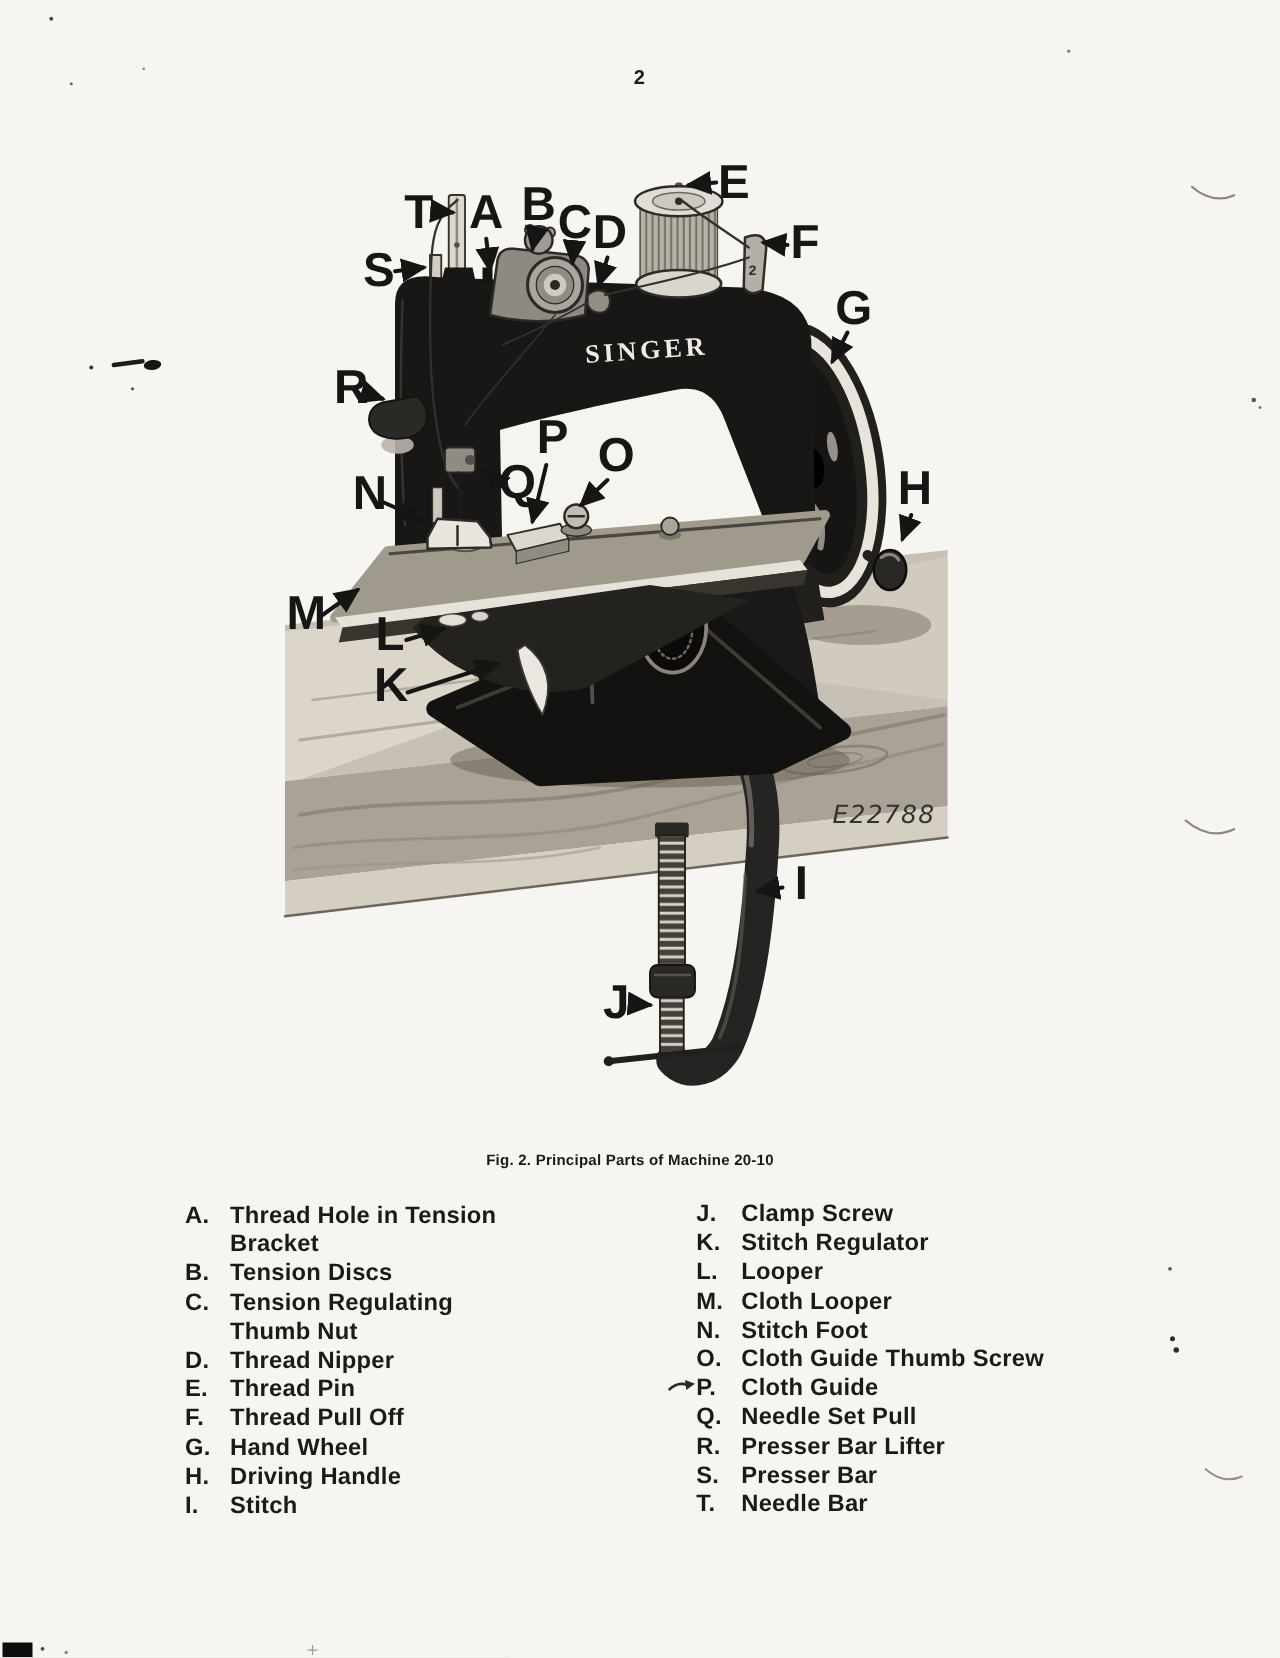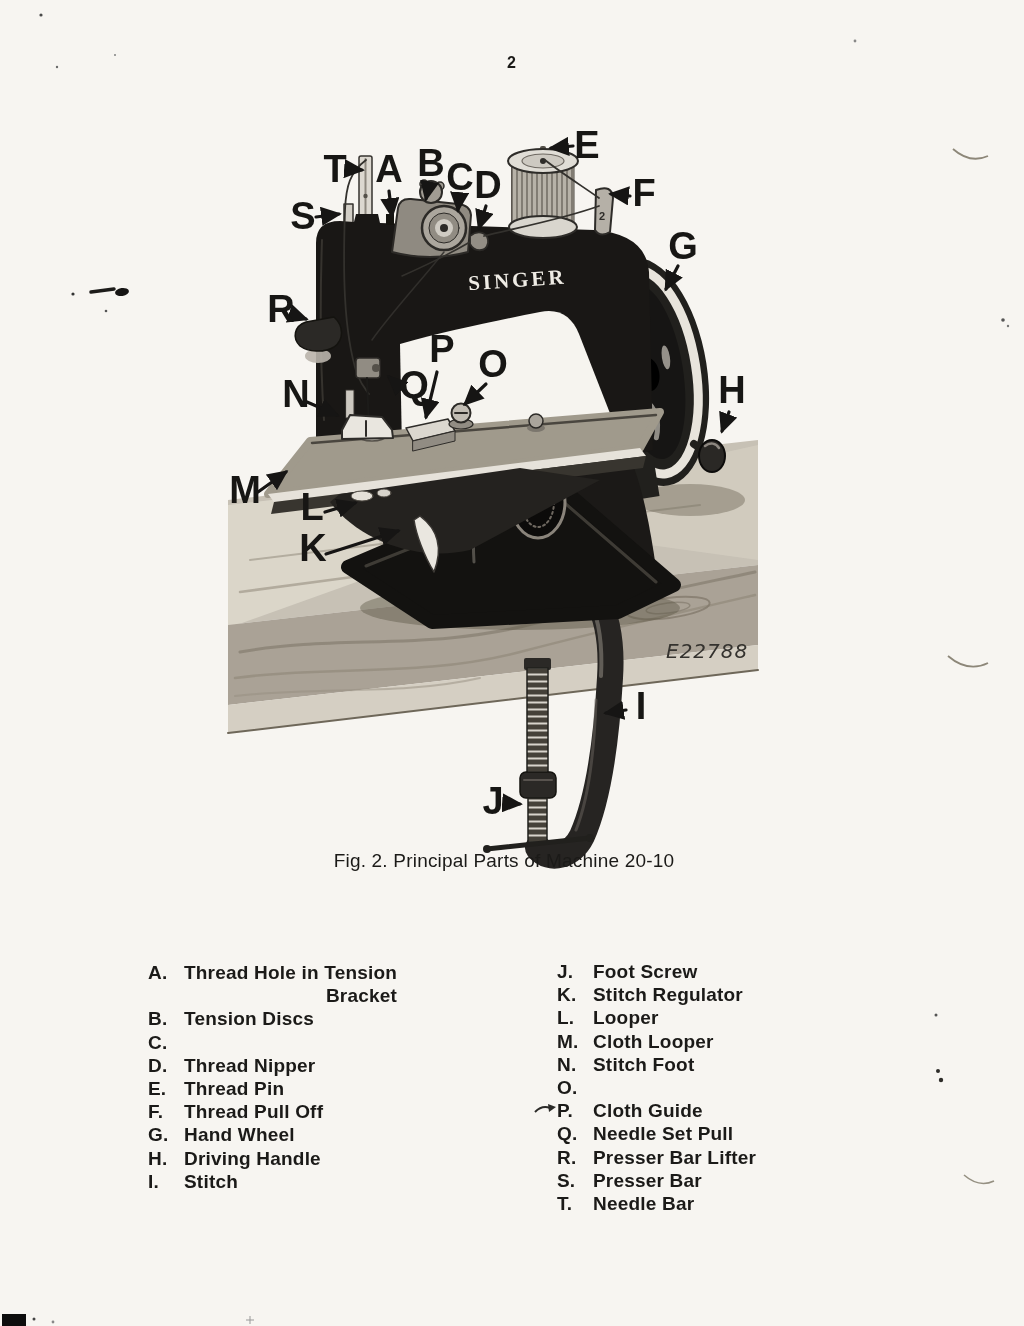--- a/index.html
+++ b/index.html
@@ -1,27 +1,27 @@
 <!DOCTYPE html>
 <html><head>
 <meta charset="utf-8">
 <style>
   html,body{margin:0;padding:0;background:#e8e6e2;}
   .page{position:relative;width:1024px;height:1326px;background:#f7f5f1;overflow:hidden;
         font-family:"Liberation Sans",sans-serif;color:#1b1a18;}
   .page-number{position:absolute;top:54px;left:0;width:1024px;text-align:center;
                font-size:16px;font-weight:700;letter-spacing:1px;}
-  .fig-caption{position:absolute;top:850px;left:0;width:1008px;text-align:center;
-               font-size:19px;font-weight:400;letter-spacing:.2px;}
+  .fig-caption{position:absolute;top:921px;left:0;width:1008px;text-align:center;
+               font-size:12px;font-weight:700;letter-spacing:.2px;}
   .parts-col{position:absolute;}
   .col-left{left:148px;top:961px;width:400px;}
   .col-right{left:557px;top:960px;width:420px;}
   .pl-item{display:flex;font-size:19px;font-weight:700;line-height:23.2px;letter-spacing:.2px;}
   .pl-key{width:36px;flex:none;}
-  .pl-name{white-space:pre-line;text-align:right;}
+  .pl-name{white-space:pre-line;}
   svg text.callout{font-family:"Liberation Sans",sans-serif;font-weight:700;font-size:38px;fill:#171614;}
   svg text.brand{font-family:"Liberation Serif","DejaVu Serif",serif;font-weight:700;font-size:21px;
                  fill:#efece5;letter-spacing:3px;}
   svg text.platenum{font-family:"DejaVu Sans",sans-serif;font-style:italic;font-size:20px;
                     fill:#34322e;letter-spacing:1px;}
   svg text.tinymark{font-family:"Liberation Sans",sans-serif;font-weight:700;font-size:11px;fill:#2e2c29;}
   .artifacts{position:absolute;left:0;top:0;pointer-events:none;}
 </style>
 </head>
 <body>
@@ -253,20 +253,22 @@
         <span class="pl-key">A.</span>
         <span class="pl-name">Thread Hole in Tension
 Bracket</span>
       </div>
     <div class="pl-item">
         <span class="pl-key">B.</span>
         <span class="pl-name">Tension Discs</span>
       </div>
     <div class="pl-item">
         <span class="pl-key">C.</span>
+        <span class="pl-name">Tension Regulating
+Thumb Nut</span>
       </div>
     <div class="pl-item">
         <span class="pl-key">D.</span>
         <span class="pl-name">Thread Nipper</span>
       </div>
     <div class="pl-item">
         <span class="pl-key">E.</span>
         <span class="pl-name">Thread Pin</span>
       </div>
     <div class="pl-item">
@@ -283,40 +285,41 @@
       </div>
     <div class="pl-item">
         <span class="pl-key">I.</span>
         <span class="pl-name">Stitch</span>
       </div>
   </div>
 
   <div class="parts-col col-right">
     <div class="pl-item">
         <span class="pl-key">J.</span>
-        <span class="pl-name">Foot Screw</span>
+        <span class="pl-name">Clamp Screw</span>
       </div>
     <div class="pl-item">
         <span class="pl-key">K.</span>
         <span class="pl-name">Stitch Regulator</span>
       </div>
     <div class="pl-item">
         <span class="pl-key">L.</span>
         <span class="pl-name">Looper</span>
       </div>
     <div class="pl-item">
         <span class="pl-key">M.</span>
         <span class="pl-name">Cloth Looper</span>
       </div>
     <div class="pl-item">
         <span class="pl-key">N.</span>
         <span class="pl-name">Stitch Foot</span>
       </div>
     <div class="pl-item">
         <span class="pl-key">O.</span>
+        <span class="pl-name">Cloth Guide Thumb Screw</span>
       </div>
     <div class="pl-item">
         <span class="pl-key">P.</span>
         <span class="pl-name">Cloth Guide</span>
       </div>
     <div class="pl-item">
         <span class="pl-key">Q.</span>
         <span class="pl-name">Needle Set Pull</span>
       </div>
     <div class="pl-item">

